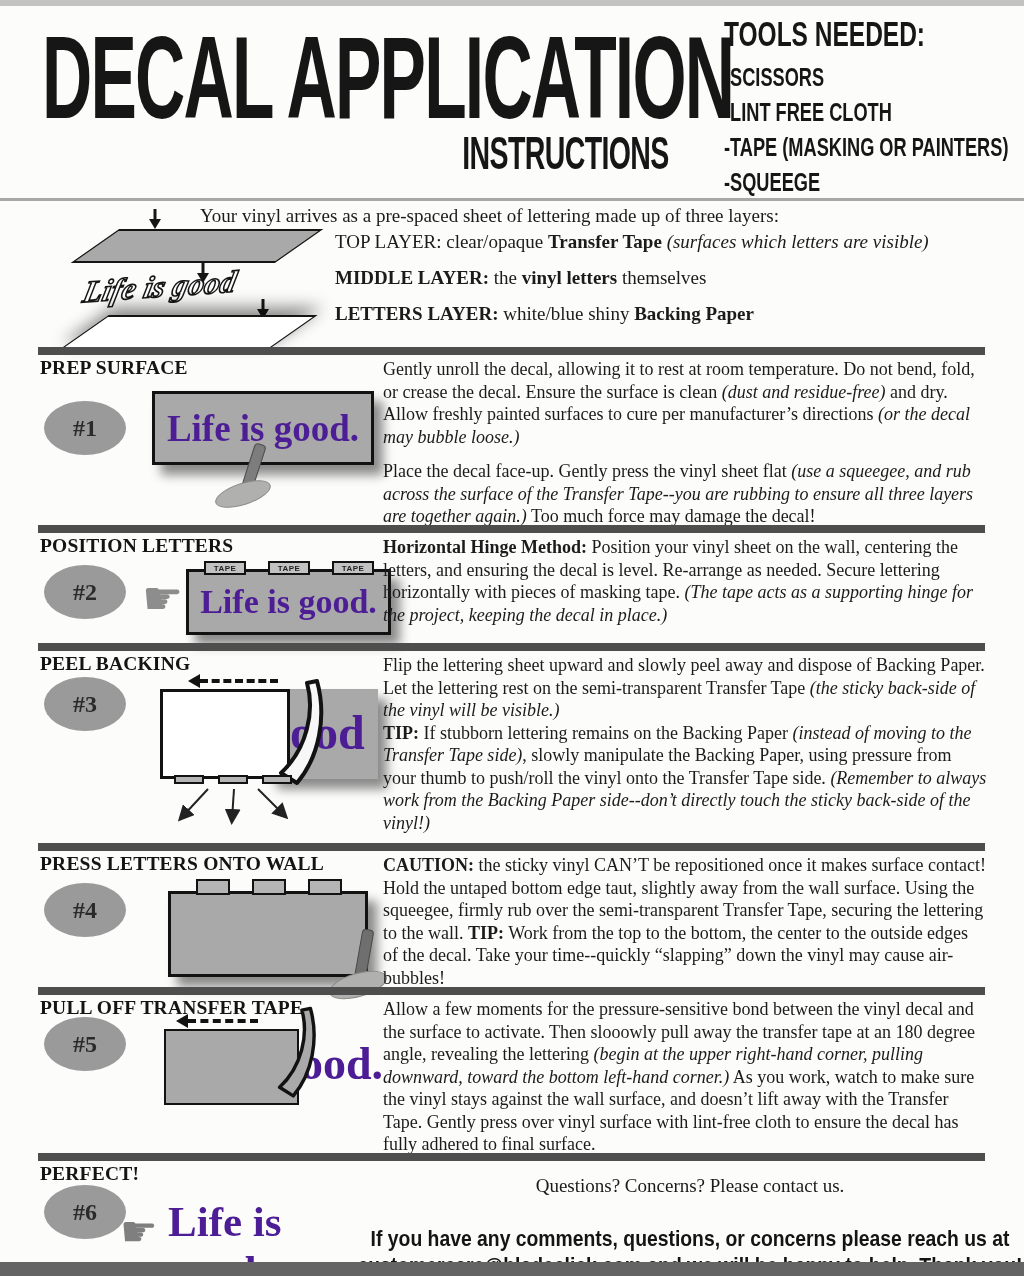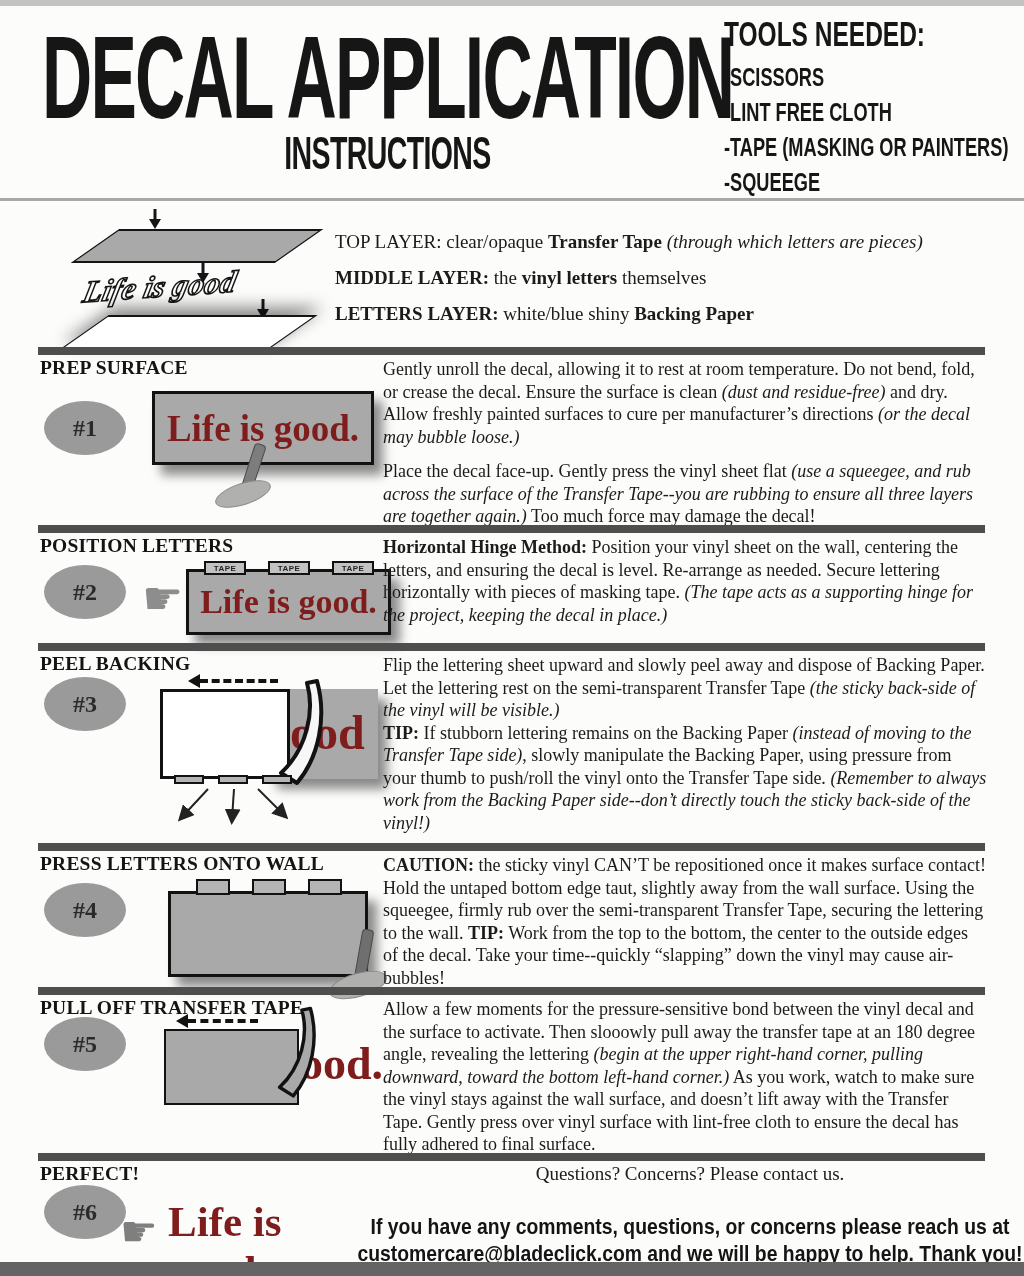--- a/index.html
+++ b/index.html
@@ -31,21 +31,21 @@
     position:absolute;left:44px;width:82px;height:54px;border-radius:50%;
     background:#9a9a9a;display:flex;align-items:center;justify-content:center;
     font-weight:bold;font-size:24px;color:#2a2a2a;
   }
   .sec-body{position:absolute;left:383px;top:3px;width:604px;font-size:18px;line-height:22.5px;}
   .sec-body p{margin:0;}
   .sec-body p + p.gap{margin-top:12px;}
   
   .panel{background:#a9a9a9;border:3px solid #121212;box-sizing:border-box;}
   .shadowed{box-shadow:9px 10px 10px rgba(0,0,0,.45);}
-  .decal-word{font-weight:bold;font-family:"Liberation Serif",serif;color:#7f1d1d;}
+  .decal-word{font-weight:bold;font-family:"Liberation Serif",serif;color:#4c1d95;}
   .tape-tab{
     position:absolute;background:#c2c2c2;border:2px solid #121212;box-sizing:border-box;
     font-family:"Liberation Sans",sans-serif;font-size:8px;font-weight:bold;color:#222;
     display:flex;align-items:center;justify-content:center;letter-spacing:.5px;
   }
   .dash-shaft{position:absolute;height:0;border-top:4px dashed #121212;}
   .dash-head{position:absolute;width:0;height:0;border-style:solid;
     border-width:7px 12px 7px 0;border-color:transparent #121212 transparent transparent;}
   .hand-glyph{font-family:"DejaVu Sans",sans-serif;color:#8d8d8d;line-height:1;}
   .squeegee-stick{position:absolute;width:10px;height:44px;background:#7d7d7d;border:1px solid #4a4a4a;border-radius:4px;}
@@ -66,55 +66,56 @@
 </style>
 </head>
 <body>
 
 <div id="page">
 
   <div class="topstrip"></div>
 
   <div class="abs" style="left:30px;top:20px;width:690px;margin-left:12px;">
     <span class="condensed big-title">DECAL APPLICATION</span>
-    <div style="text-align:center;margin-top:-6px;">
+    <div style="text-align:right;margin-top:-6px;">
       <span class="condensed sub-title">INSTRUCTIONS</span>
     </div>
   </div>
   <div class="abs" style="left:724px;top:16px;width:300px;">
     <div><span class="condensed tools-head">TOOLS NEEDED:</span></div>
     <div style="margin-top:13px;"><span class="condensed tool-item">-SCISSORS</span></div>
     <div style="margin-top:9px;"><span class="condensed tool-item">-LINT FREE CLOTH</span></div>
     <div style="margin-top:9px;"><span class="condensed tool-item">-TAPE (MASKING OR PAINTERS)</span></div>
     <div style="margin-top:9px;"><span class="condensed tool-item">-SQUEEGE</span></div>
   </div>
 
   <div class="hr1"></div>
 
   <div class="abs" style="left:0;top:203px;width:1024px;height:144px;">
+    <div class="abs lead" style="left:200px;top:2px;">Your vinyl arrives as a pre-spaced sheet of lettering made up of three layers:</div>
 
     <div class="abs" style="left:55px;top:8px;width:320px;height:136px;">
       <svg class="abs" style="left:92px;top:-2px;" width="16" height="20">
         <line x1="8" y1="0" x2="8" y2="11" stroke="#161616" stroke-width="3"></line>
           <polygon points="2,10 14,10 8,20" fill="#161616"></polygon>
       </svg>
       <div class="abs" style="left:40px;top:18px;width:200px;height:30px;background:#a9a9a9;border:2.5px solid #141414;transform:skewX(-55deg);"></div>
       <svg class="abs" style="left:140px;top:52px;" width="16" height="20">
         <line x1="8" y1="0" x2="8" y2="11" stroke="#161616" stroke-width="3"></line>
           <polygon points="2,10 14,10 8,20" fill="#161616"></polygon>
       </svg>
       <div class="abs outline-script" style="left:30px;top:58px;font-size:31px;transform:skewX(-16deg) rotate(-4deg);">Life is good</div>
       <svg class="abs" style="left:200px;top:88px;" width="16" height="20">
         <line x1="8" y1="0" x2="8" y2="11" stroke="#161616" stroke-width="3"></line>
           <polygon points="2,10 14,10 8,20" fill="#161616"></polygon>
       </svg>
       <div class="abs" style="left:28px;top:104px;width:205px;height:32px;background:#ffffff;border:2.5px solid #141414;transform:skewX(-55deg);box-shadow:-6px -8px 12px rgba(0,0,0,.45);"></div>
     </div>
 
-    <div class="abs layer-row" style="left:335px;top:28px;width:680px;"><span style="font-weight: normal;">TOP LAYER:</span><span> clear/opaque </span><span style="font-weight: bold;">Transfer Tape</span><span style="font-style: italic;"> (through which letters are pieces)</span></div>
+    <div class="abs layer-row" style="left:335px;top:28px;width:680px;"><span style="font-weight: normal;">TOP LAYER:</span><span> clear/opaque </span><span style="font-weight: bold;">Transfer Tape</span><span style="font-style: italic;"> (surfaces which letters are visible)</span></div>
     <div class="abs layer-row" style="left:335px;top:64px;width:680px;"><span style="font-weight: bold;">MIDDLE LAYER:</span><span> the </span><span style="font-weight: bold;">vinyl letters</span><span> themselves</span></div>
     <div class="abs layer-row" style="left:335px;top:100px;width:680px;"><span style="font-weight: bold;">LETTERS LAYER:</span><span> white/blue shiny </span><span style="font-weight: bold;">Backing Paper</span></div>
   </div>
 
   <div class="rule" style="top:347px;"></div>
 
   <div class="section" style="top:355px;height:170px;">
     <div class="sec-title">PREP SURFACE</div>
     <div class="oval" style="top:46px;">#1</div>
     <div class="abs" style="left:152px;top:36px;width:230px;height:120px;">
@@ -223,21 +224,21 @@
 
   <div class="rule" style="top:1153px;"></div>
 
   <div class="section" style="top:1161px;height:100px;">
     <div class="sec-title">PERFECT!</div>
     <div class="oval" style="top:24px;">#6</div>
     <div class="abs" style="left:120px;top:28px;width:260px;height:70px;">
       <span class="hand-glyph abs" style="left:0;top:22px;font-size:42px;color:#7f7f7f;">☛</span>
       <span class="decal-word abs" style="left:48px;top:8px;font-size:43px;">Life is good.</span>
     </div>
-    <div class="abs" style="left:370px;top:0;width:640px;height:84px;">
+    <div class="abs" style="left:370px;top:12px;width:640px;height:84px;">
       <div class="foot-line" style="top:2px;">Questions? Concerns? Please contact us.</div>
       <div class="foot-bold" style="left:-68px;top:52px;width:776px;">If you have any comments, questions, or concerns please reach us at customercare@bladeclick.com and we will be happy to help. Thank you!</div>
     </div>
   </div>
 
   <div class="bottombar"></div>
 
 </div>
 
 </body></html>

